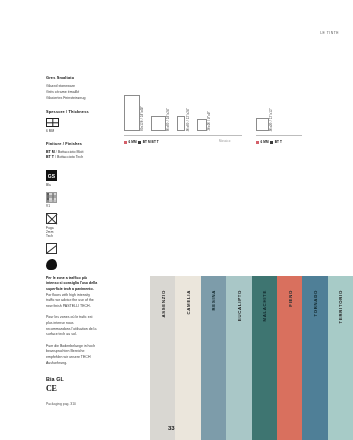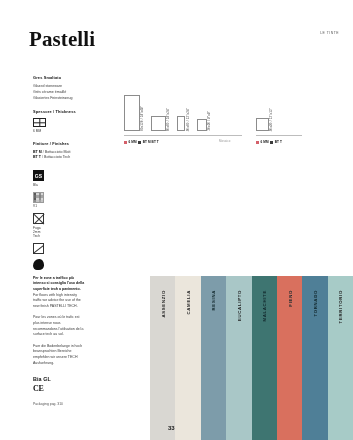--- a/index.html
+++ b/index.html
@@ -25,21 +25,21 @@
   }
   .collection-tag{
     position:absolute;right:14px;top:31px;
     font-size:3.4px;
     letter-spacing:.5px;
     color:#555;
     text-transform:uppercase;
   }
 
   
-  .spec-col{position:absolute;left:33px;top:76px;width:52px;}
+  .spec-col{position:absolute;left:46px;top:76px;width:52px;}
   .spec-h{
     font-size:3.9px;font-weight:700;letter-spacing:.15px;
     color:#111;margin:0 0 3px 0;line-height:1.25;
   }
   .spec-p{
     font-size:3.6px;line-height:1.62;color:#3a3a3a;margin:0;
   }
   .blk{margin-bottom:9px;}
   .blk-sm{margin-bottom:6px;}
 
@@ -177,21 +177,20 @@
   .page-num{
     position:absolute;left:168px;bottom:9px;
     font-size:6px;font-weight:700;color:#1a1a1a;
   }
 </style>
 </head>
 <body>
 
 <div class="page">
 
-  <div class="title">Pastelli</div>
   <div class="collection-tag">LE TINTE</div>
 
   <div class="spec-col">
 
     <div class="blk">
       <div class="spec-h">Gres Smaltato</div>
       <div class="spec-p" style="white-space:pre-line">Glazed stoneware
 Grès cérame émaillé
 Glasiertes Feinsteinzeug</div>
     </div>

